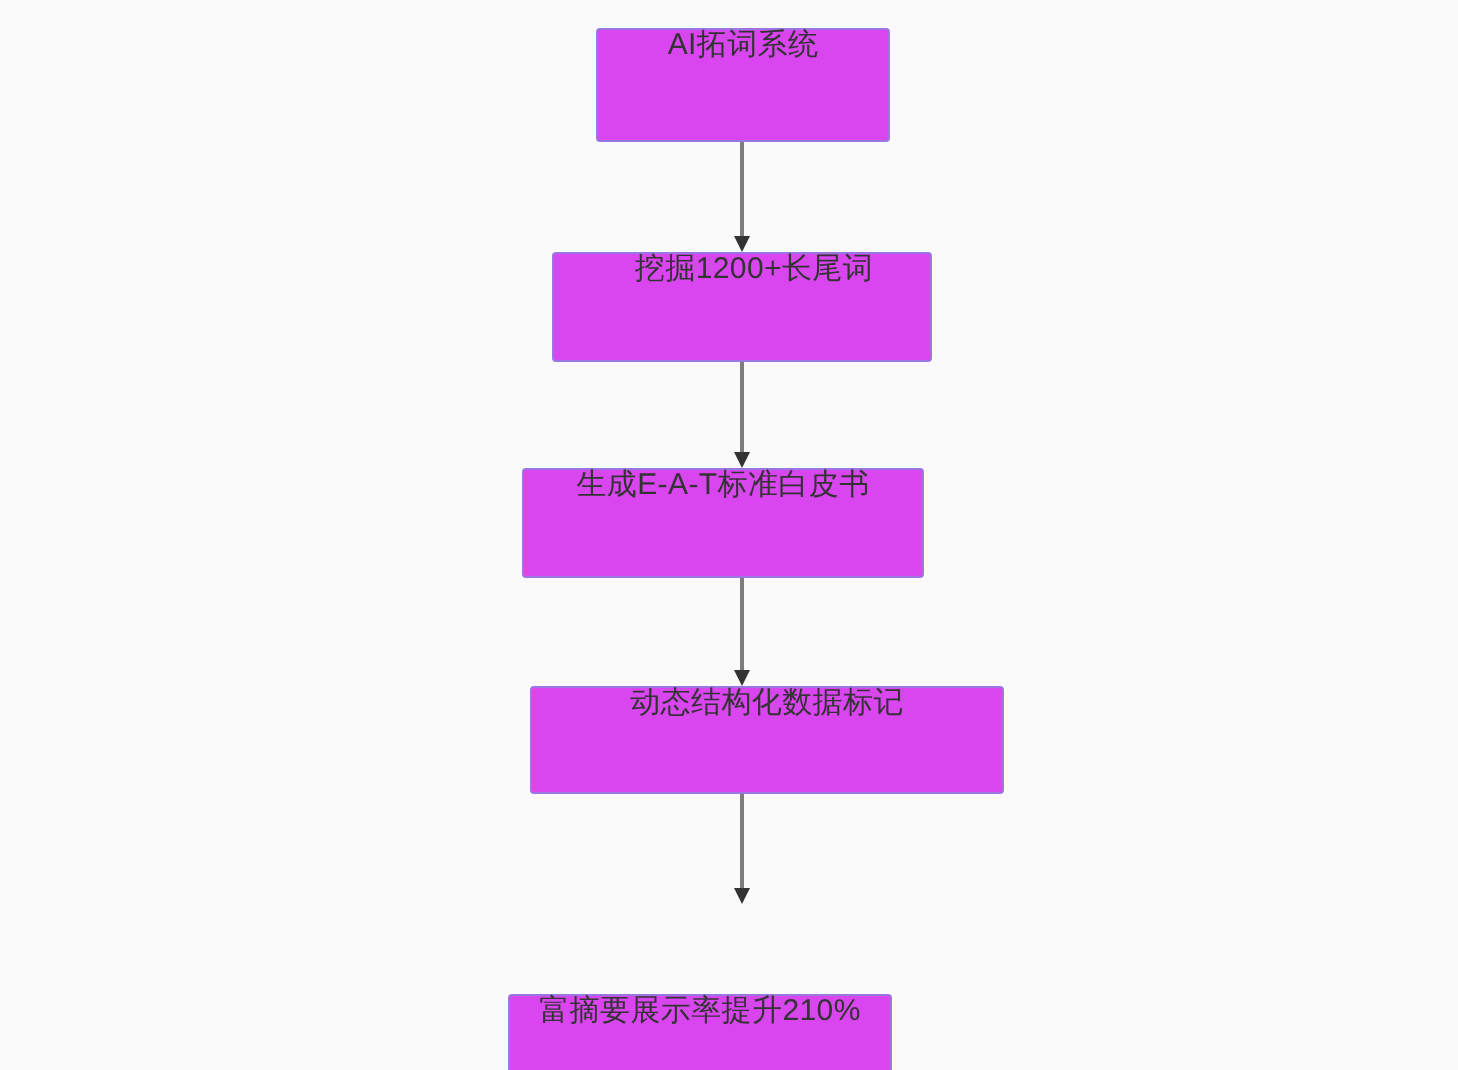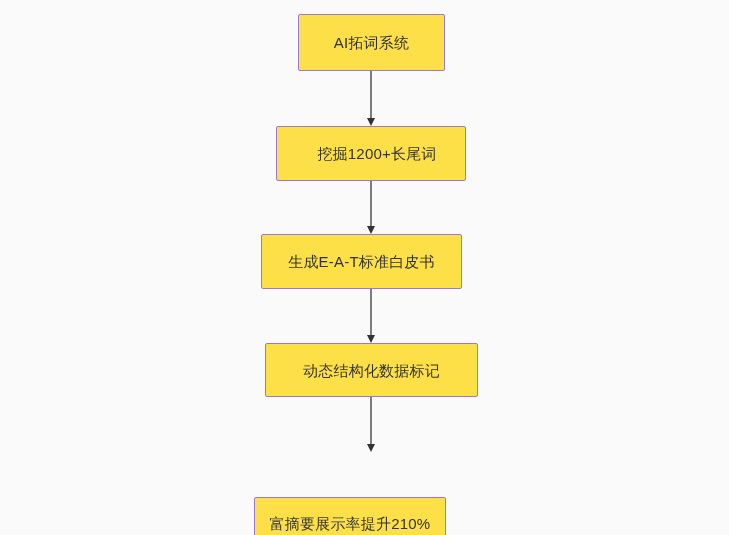--- a/index.html
+++ b/index.html
@@ -14,25 +14,24 @@
     overflow: hidden;
   }
   #flowchart {
     position: relative;
     width: 729px;
     height: 535px;
   }
   .node {
     position: absolute;
     box-sizing: border-box;
-    background: #fde047;
+    background: #d946ef;
     border: 1.4px solid #9a77e0;
     border-radius: 2px;
     display: flex;
-    align-items: center;
     justify-content: center;
     color: #333333;
     font-size: 15px;
     line-height: 1;
     letter-spacing: 0.2px;
     white-space: nowrap;
   }
   .node-label {
     display: block;
     text-align: center;
@@ -89,21 +88,21 @@
   </div>
 
   <div class="node" style="left:276px; top:126px; width:190px; height:55px;padding-left:12px;">
     <span class="node-label">挖掘1200+长尾词</span>
   </div>
 
   <div class="node" style="left:261px; top:234px; width:201px; height:55px;">
     <span class="node-label">生成E-A-T标准白皮书</span>
   </div>
 
-  <div class="node" style="left:265px; top:343px; width:213px; height:54px;">
+  <div class="node" style="left:265px; top:343px; width:237px; height:54px;">
     <span class="node-label">动态结构化数据标记</span>
   </div>
 
   <div class="node" style="left:254px; top:452px; width:192px; height:53px;margin-top:45px;">
     <span class="node-label">富摘要展示率提升210%</span>
   </div>
 
 </div>
 
 </body></html>

